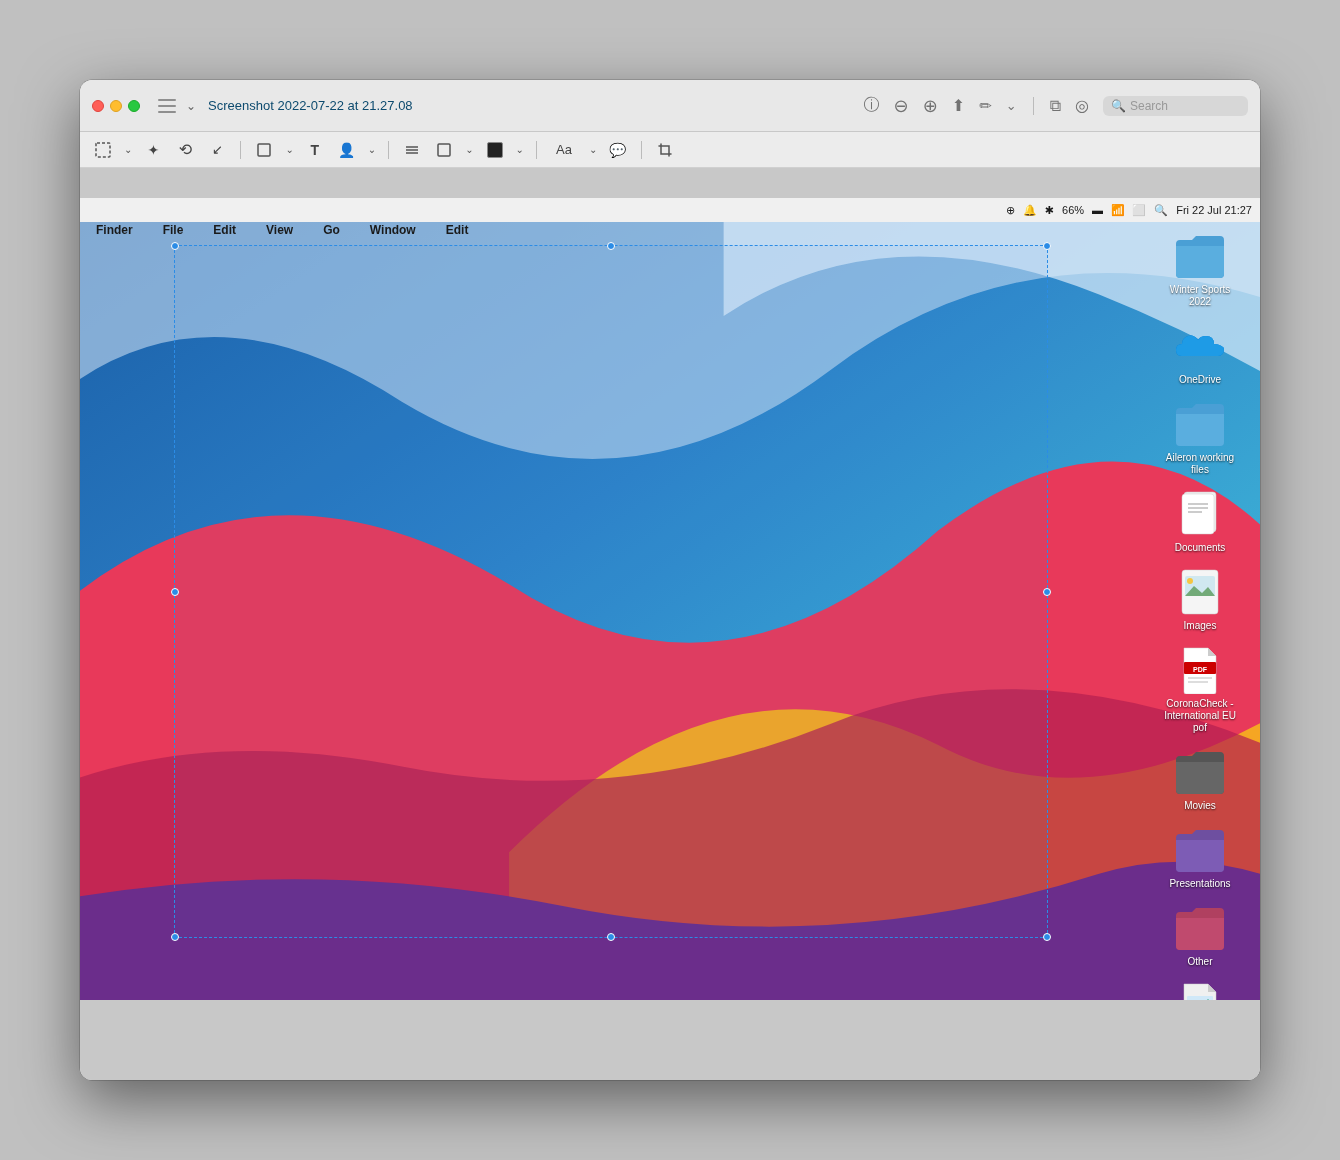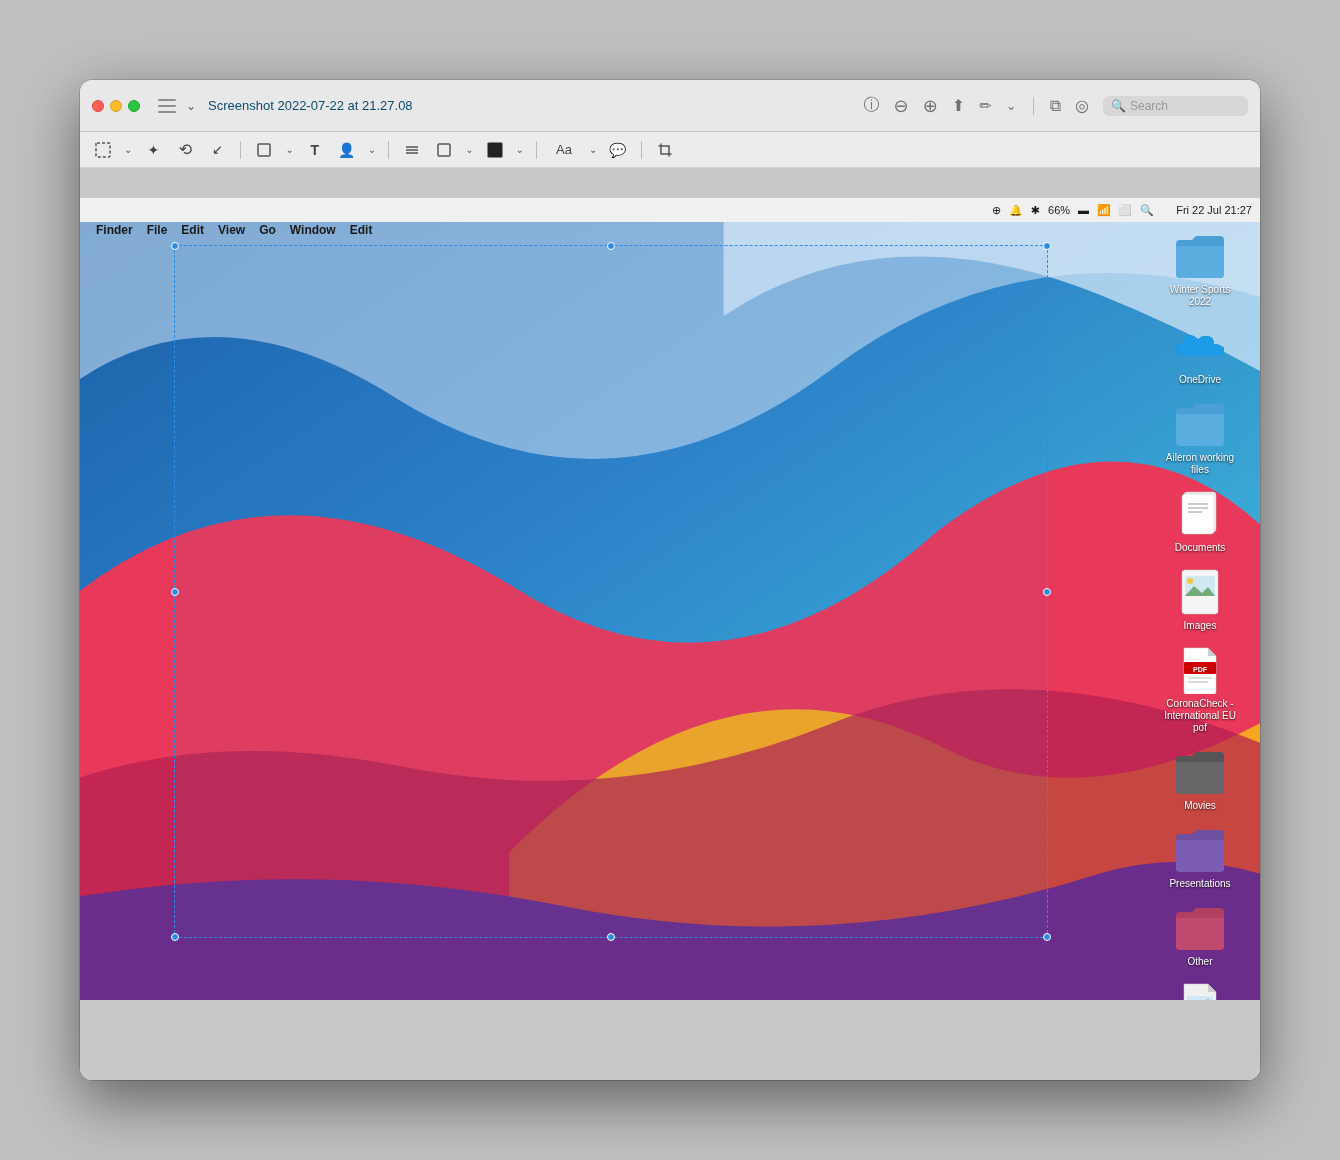--- a/index.html
+++ b/index.html
@@ -188,21 +188,21 @@
     }
 
     .mac-menubar .apple-logo {
       font-size: 14px;
       margin-right: 8px;
       cursor: pointer;
     }
 
     .mac-menubar .menu-items {
       display: flex;
-      gap: 14px;
+      gap: 30px;
       align-items: flex-end;
       margin-top: 39px;
     }
 
     .mac-menubar .menu-item {
       cursor: pointer;
       font-size: 12px;
       font-weight: 700;
     }
     .mac-menubar .menu-item.bold { font-weight: 600; }
@@ -429,21 +429,21 @@
         </div>
         <div class="menubar-right">
           <span>⊕</span>
           <span>🔔</span>
           <span>✱</span>
           <span>66%</span>
           <span>▬</span>
           <span>📶</span>
           <span>⬜</span>
           <span>🔍</span>
-          <span style="margin-left:14px;">Fri 22 Jul  21:27</span>
+          <span style="margin-left:0;">Fri 22 Jul  21:27</span>
         </div>
       </div>
 
       <div class="wallpaper">
         <svg class="wallpaper-svg" viewBox="0 0 1100 750" preserveAspectRatio="xMidYMid slice" xmlns="http://www.w3.org/2000/svg">
           <defs>
             <linearGradient id="bg-grad" x1="0%" y1="0%" x2="100%" y2="100%">
               <stop offset="0%" style="stop-color:#1a5fa8"></stop>
               <stop offset="40%" style="stop-color:#2e82c8"></stop>
               <stop offset="70%" style="stop-color:#3aaad4"></stop>

